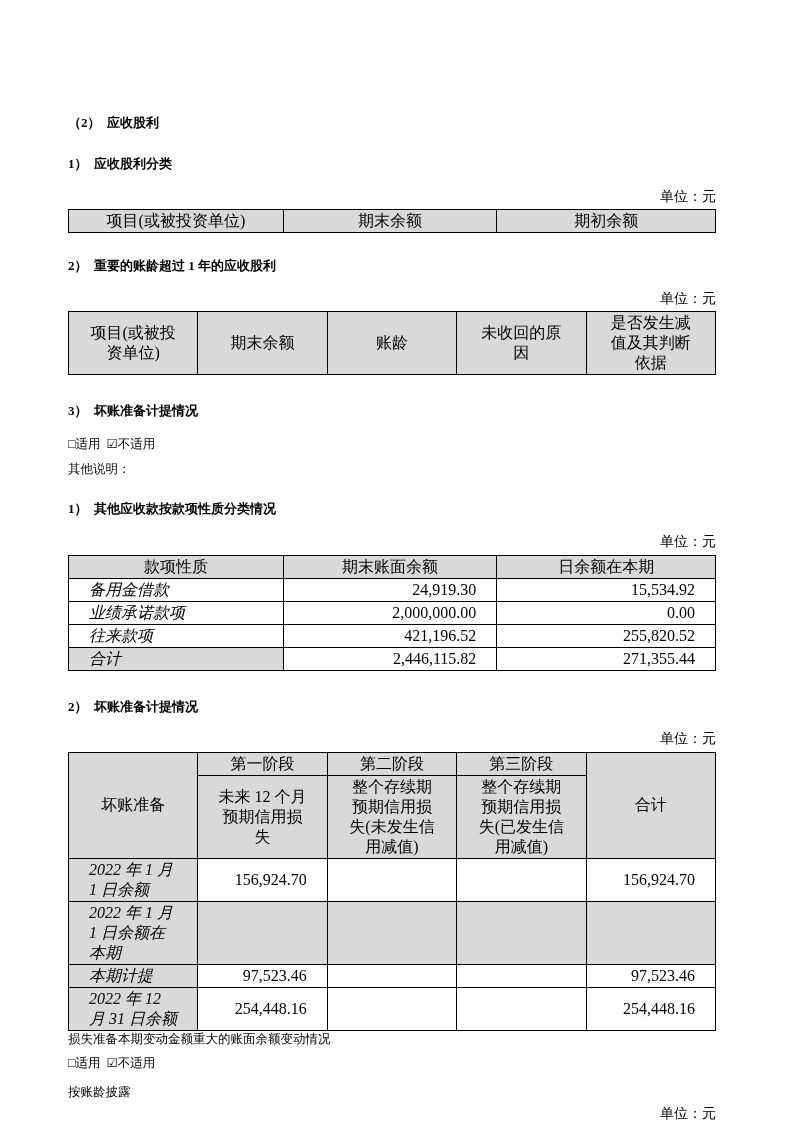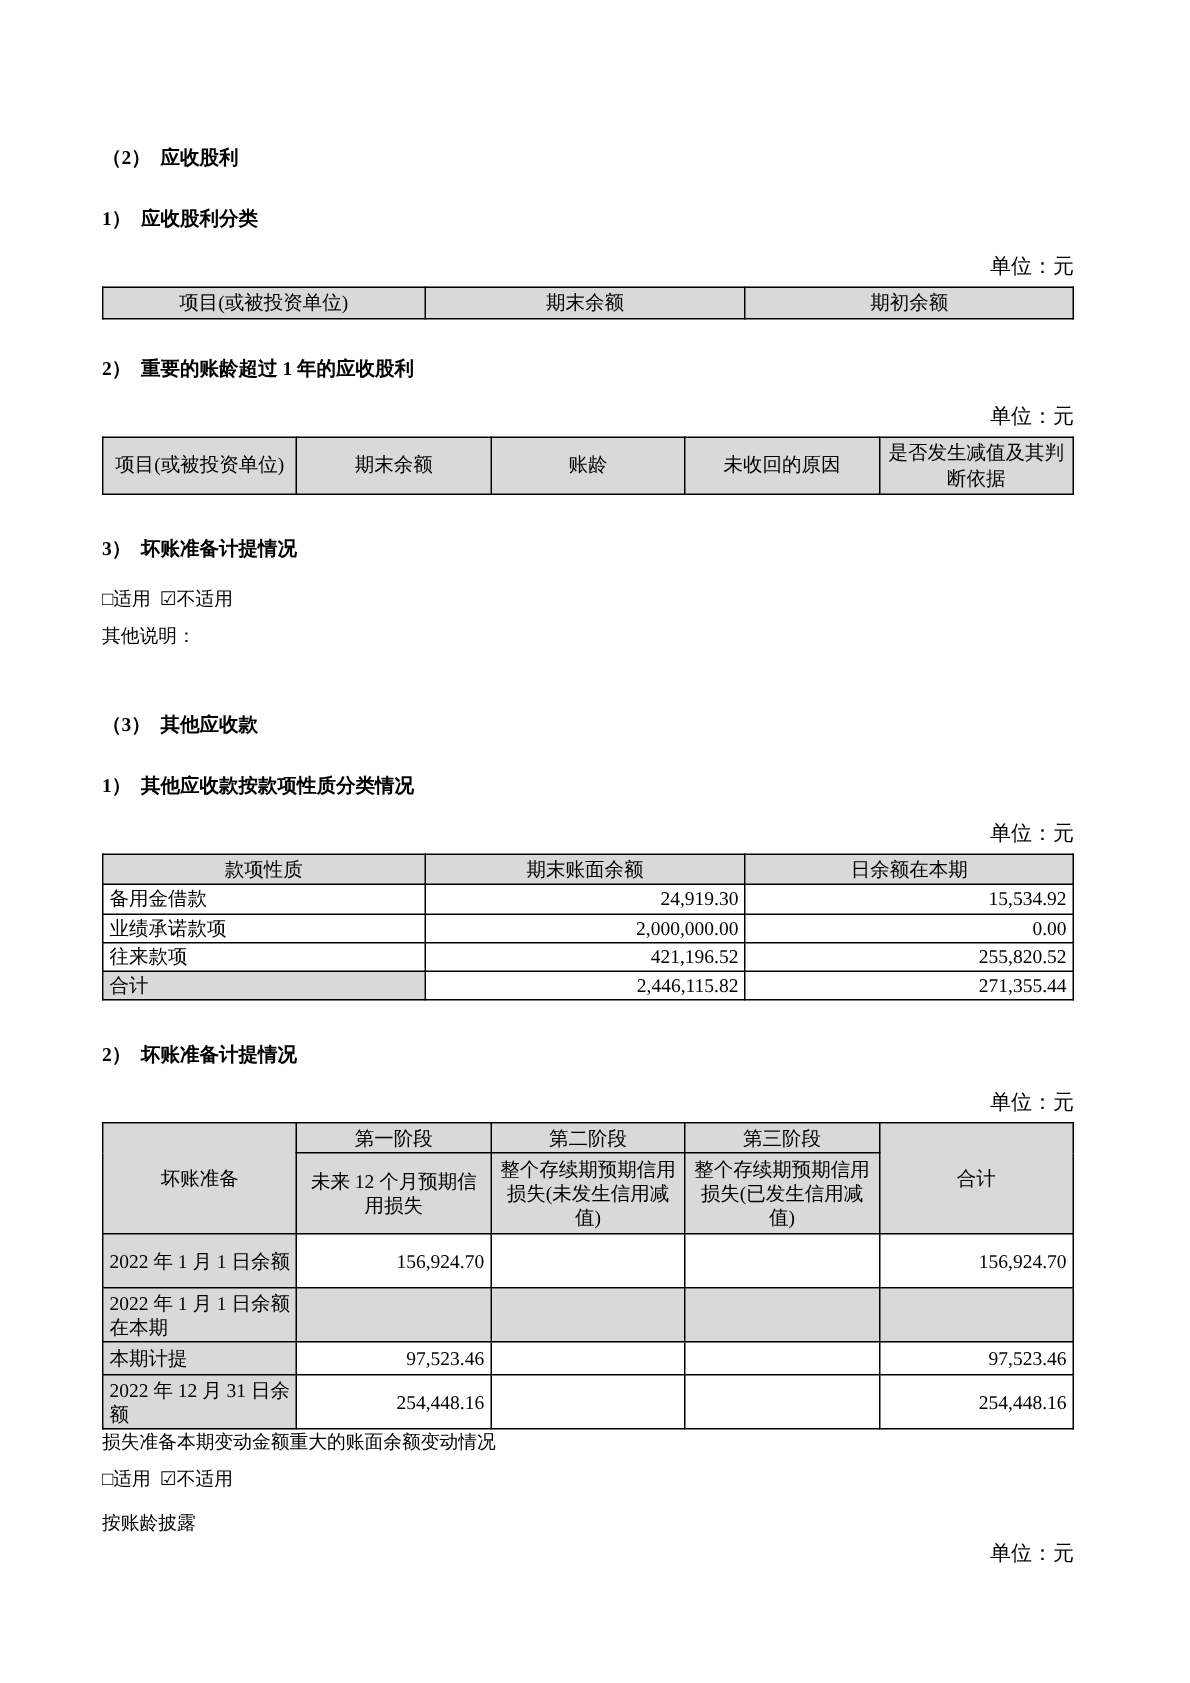--- a/index.html
+++ b/index.html
@@ -15,42 +15,42 @@
     font-size: 13px;
     font-weight: bold;
     line-height: 1.3;
     white-space: pre-wrap;
   }
   .unit { font-size: 14px; text-align: right; line-height: 1.3; }
   .body-line { font-size: 12.5px; line-height: 1.3; }
   table.tbl { width: 100%; border-collapse: collapse; table-layout: fixed; }
   .tbl th, .tbl td {
     border: 1px solid #000000;
-    font-size: 13px;
+    font-size: 16px;
     line-height: 1.25;
-    padding: 1px 4px;
+    padding: 1px 20px;
     vertical-align: middle;
     word-break: break-all;
   }
   .tbl th {
     background: #d9d9d9;
     font-weight: normal;
     text-align: center;
   }
-  .lbl { text-align: left; padding-left: 5px; }
+  .lbl { text-align: left; padding-left: 5px; font-style: italic; }
   .num { text-align: right; padding-right: 6px; }
   .gray { background: #d9d9d9; }
   .cb-gap { margin-left: 6px; }
 </style>
 </head>
 <body>
 
 <div class="page">
 
-  <div class="heading" style="margin-top:0">（2）  应收股利</div>
+  <div class="heading" style="margin-top:18px">（2）  应收股利</div>
 
   <div class="heading" style="margin-top:24px">1）  应收股利分类</div>
 
   <div class="unit" style="margin-top:15px">单位：元</div>
 
   <table class="tbl" style="margin-top:3px">
     <colgroup>
         <col style="width:33.2%">
         <col style="width:33%">
         <col>
@@ -88,21 +88,20 @@
   </table>
 
   <div class="heading" style="margin-top:28px">3）  坏账准备计提情况</div>
 
   <div class="body-line" style="margin-top:16px">
     <span>□适用</span><span class="cb-gap">☑不适用</span>
   </div>
 
   <div class="body-line" style="margin-top:9px">其他说明：</div>
 
-  <div class="heading" style="margin-top:43px">（3）  其他应收款</div>
 
   <div class="heading" style="margin-top:24px">1）  其他应收款按款项性质分类情况</div>
 
   <div class="unit" style="margin-top:15px">单位：元</div>
 
   <table class="tbl" style="margin-top:3px">
     <colgroup>
         <col style="width:33.2%">
         <col style="width:33%">
         <col>

